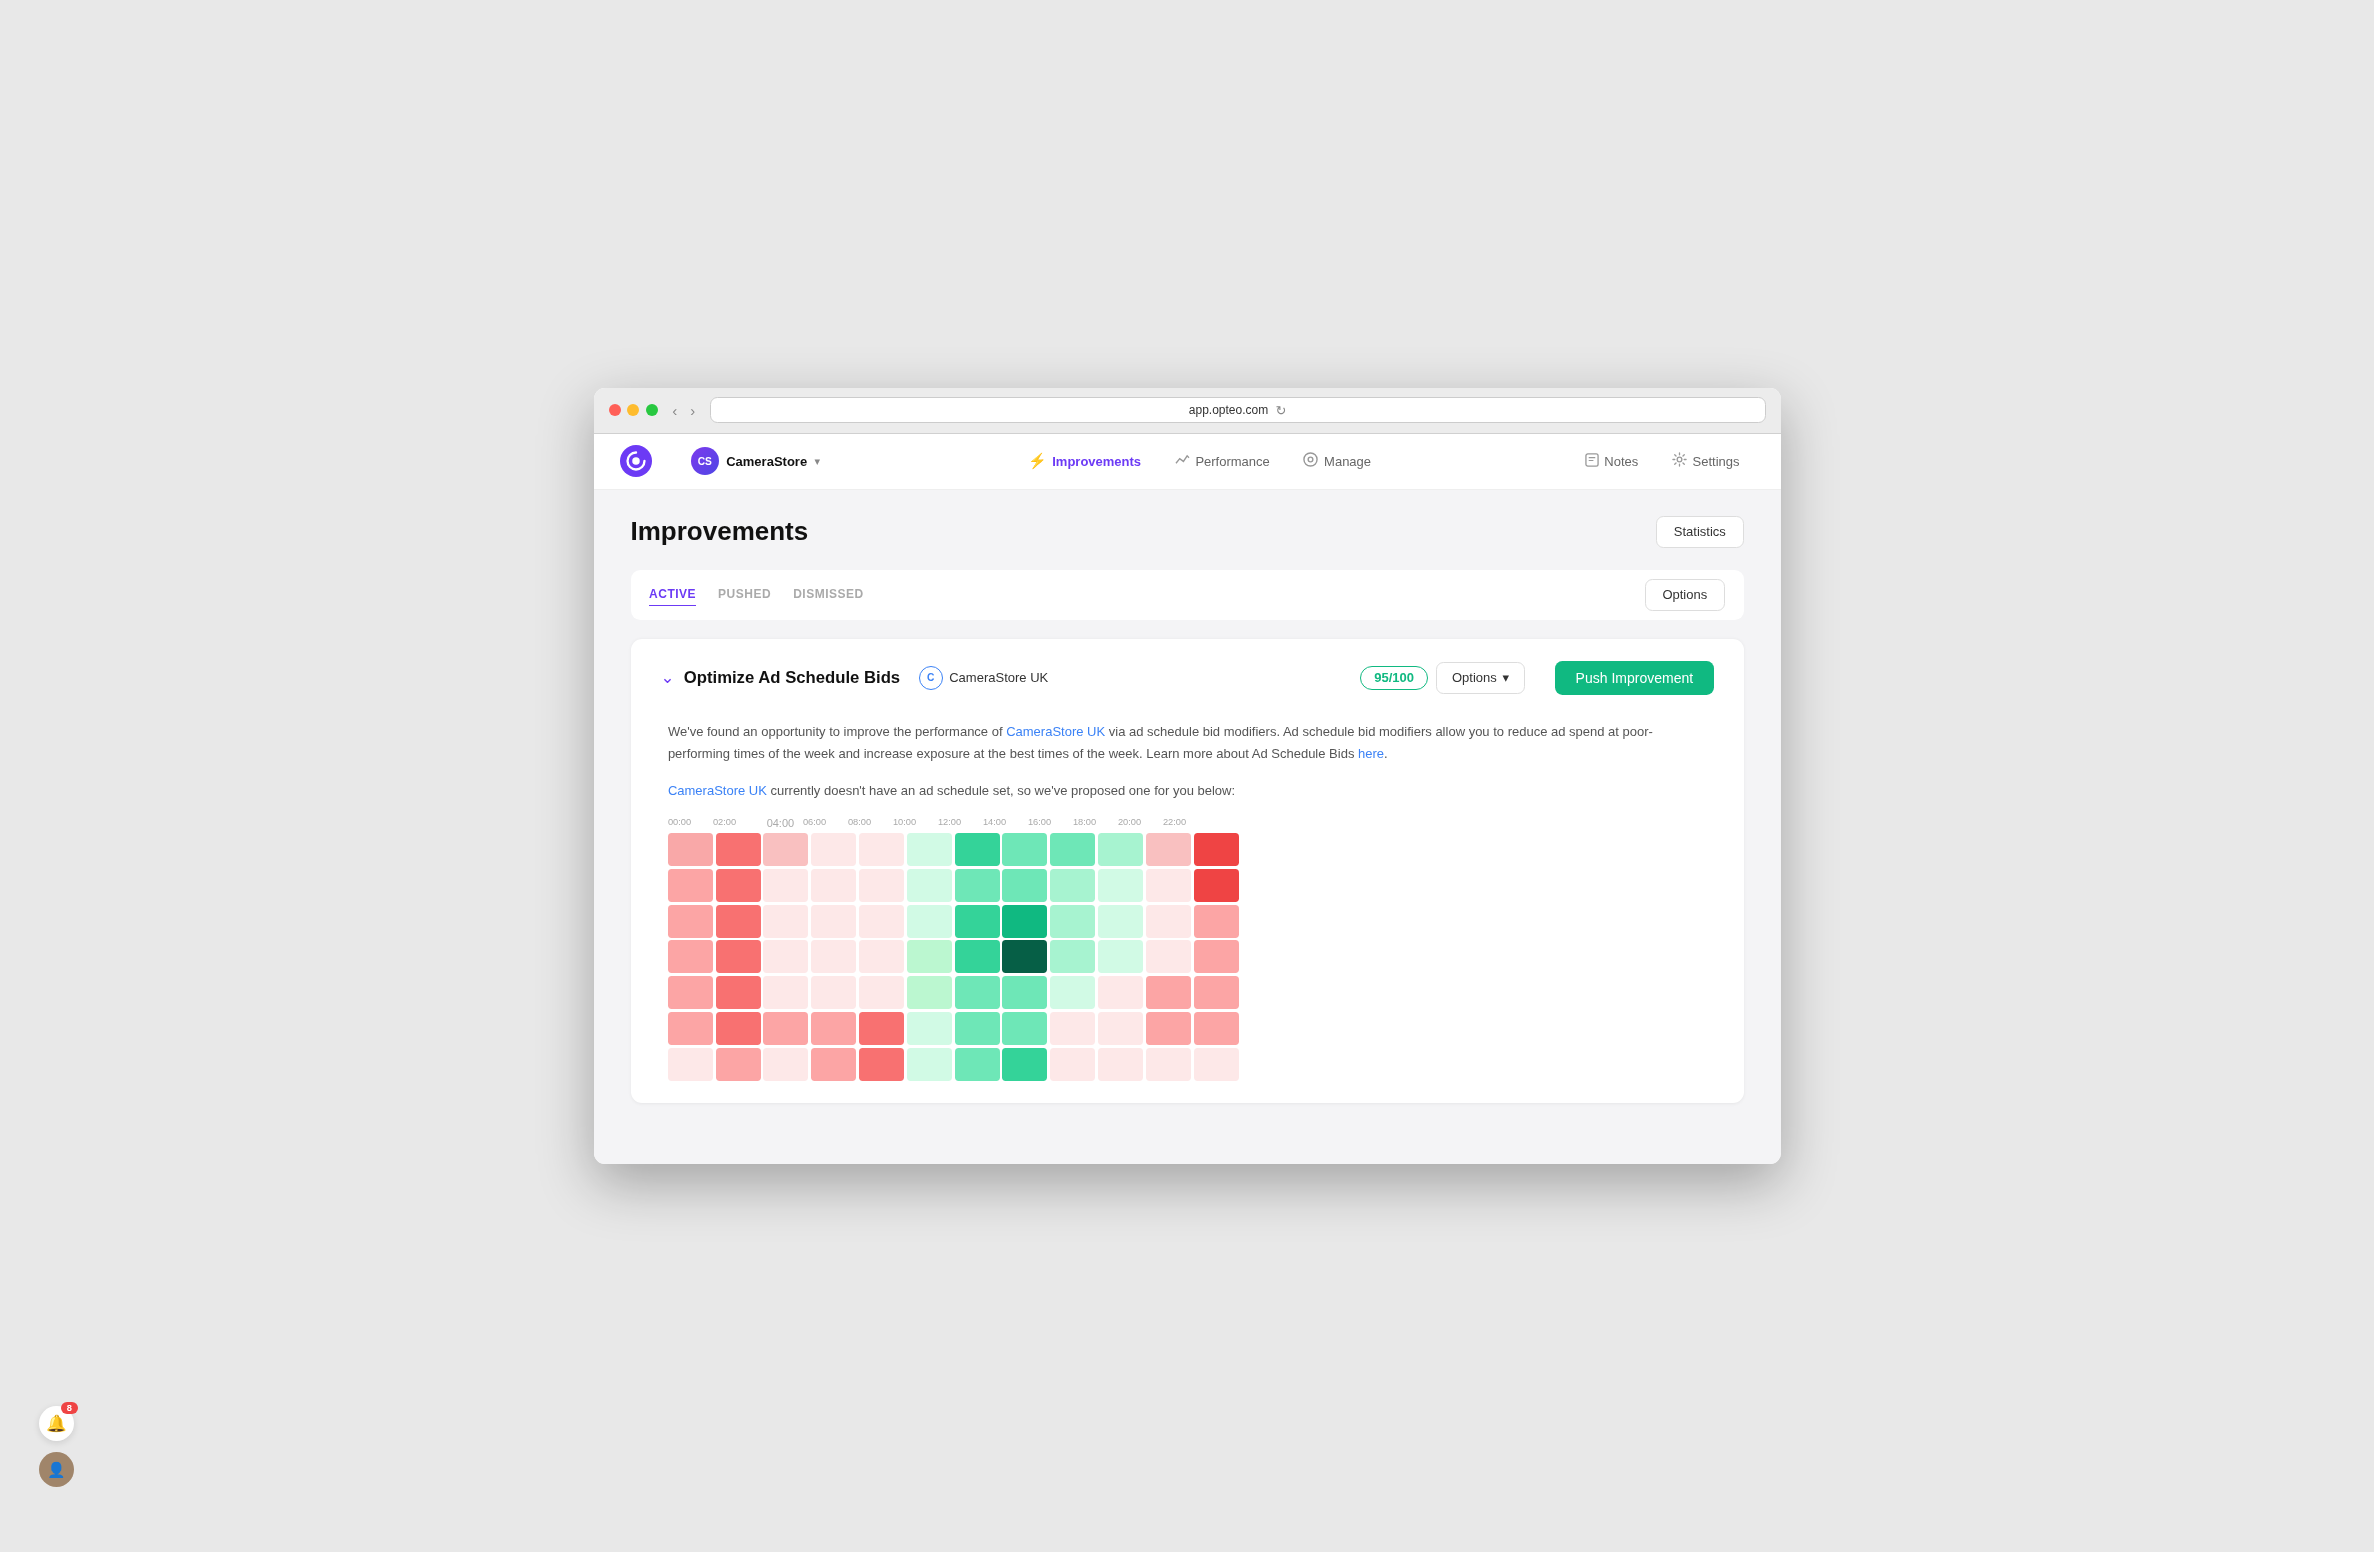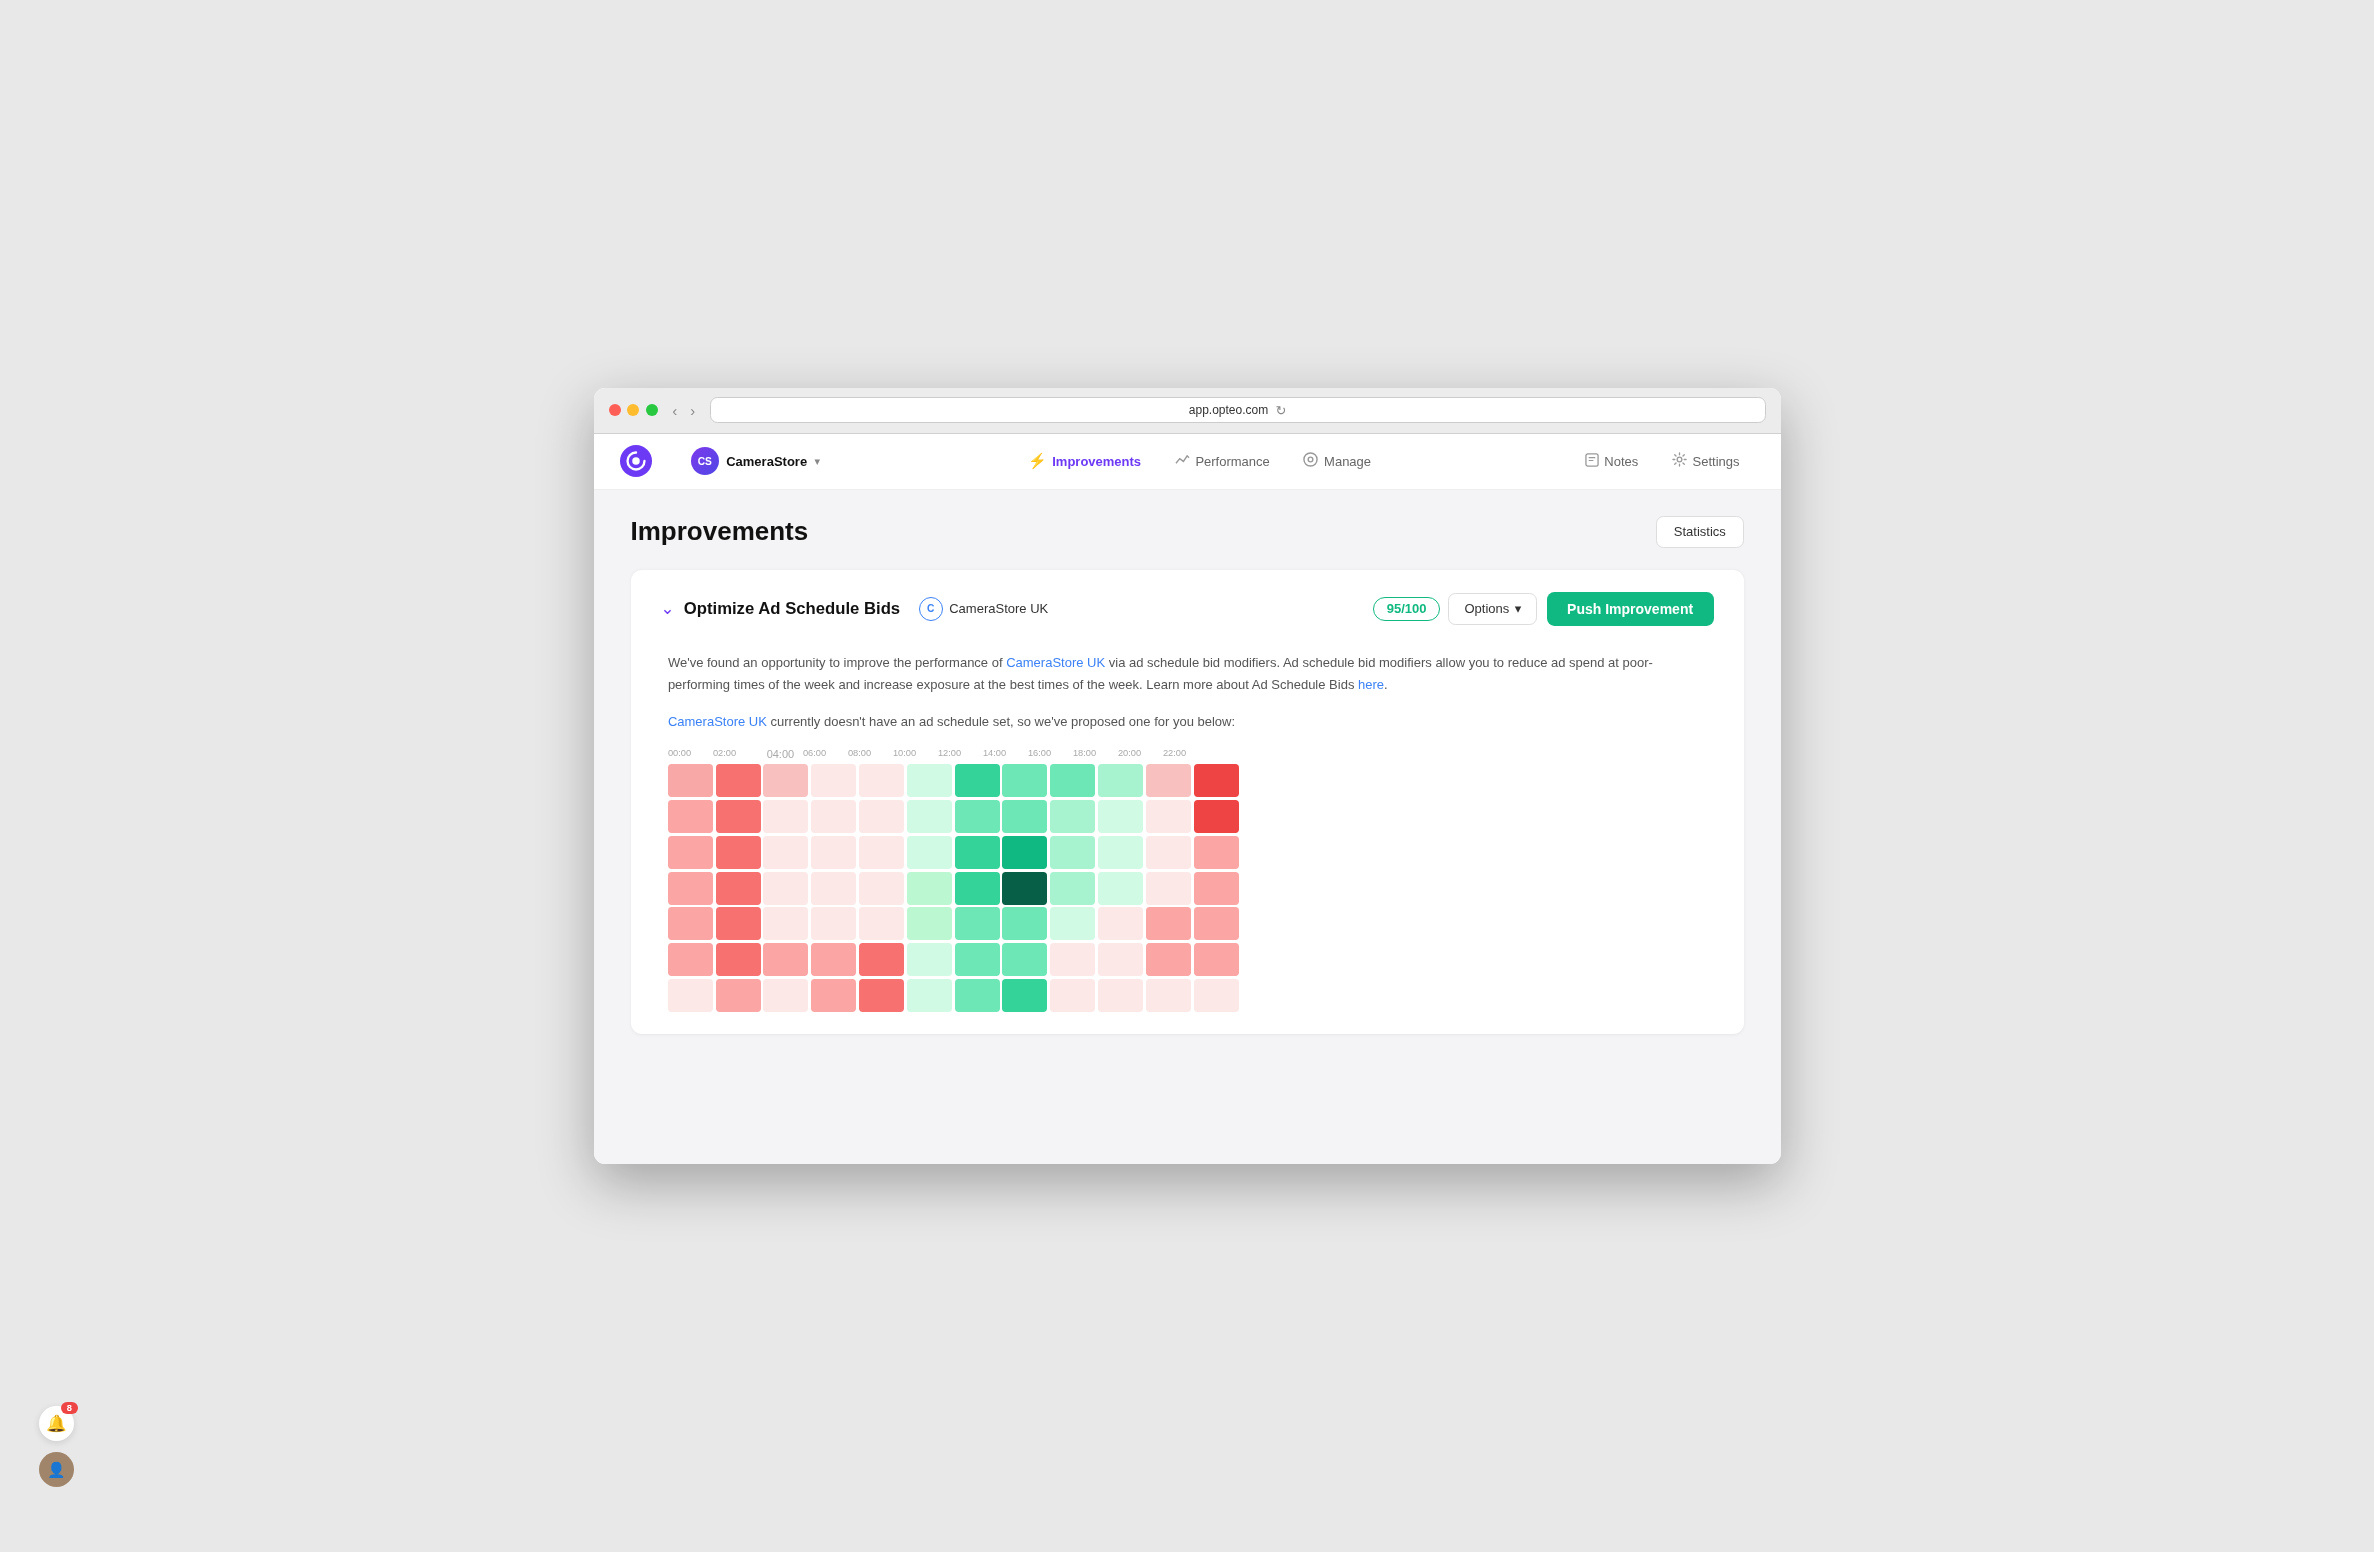--- a/index.html
+++ b/index.html
@@ -281,22 +281,23 @@
       cursor: pointer;
       margin-right: 9.3px;
     }
     .push-btn {
       background: #10b981;
       color: #fff;
       border: none;
       border-radius: 7.4px;
       padding: 9.3px 20.4px;
       font-size: 14px;
-      font-weight: 700;
-      cursor: pointer;
+      font-weight: 400;
+      cursor: pointer;
+      margin-left: 21px;
     }
     .card-body {
       padding-left: 7.4px;
     }
     .description-text {
       font-size: 13px;
       color: #555;
       line-height: 1.7;
       margin-bottom: 15px;
     }
@@ -452,20 +453,28 @@
     </div>
   </div>
 
   <div class="page-content">
 
     <div class="page-header">
       <h1 class="page-title">Improvements</h1>
       <button class="btn-statistics">Statistics</button>
     </div>
 
+    <div class="tabs-bar">
+      <div class="tabs">
+        <span class="tab-item active">ACTIVE</span>
+        <span class="tab-item">PUSHED</span>
+        <span class="tab-item">DISMISSED</span>
+      </div>
+      <button class="btn-options">Options</button>
+    </div>
 
     <div class="improvement-card">
 
       <div class="card-header">
         <span class="chevron-toggle">⌄</span>
         <span class="card-title">Optimize Ad Schedule Bids</span>
         <div class="account-badge">
           <div class="account-badge-icon">
             <span>C</span>
           </div>

